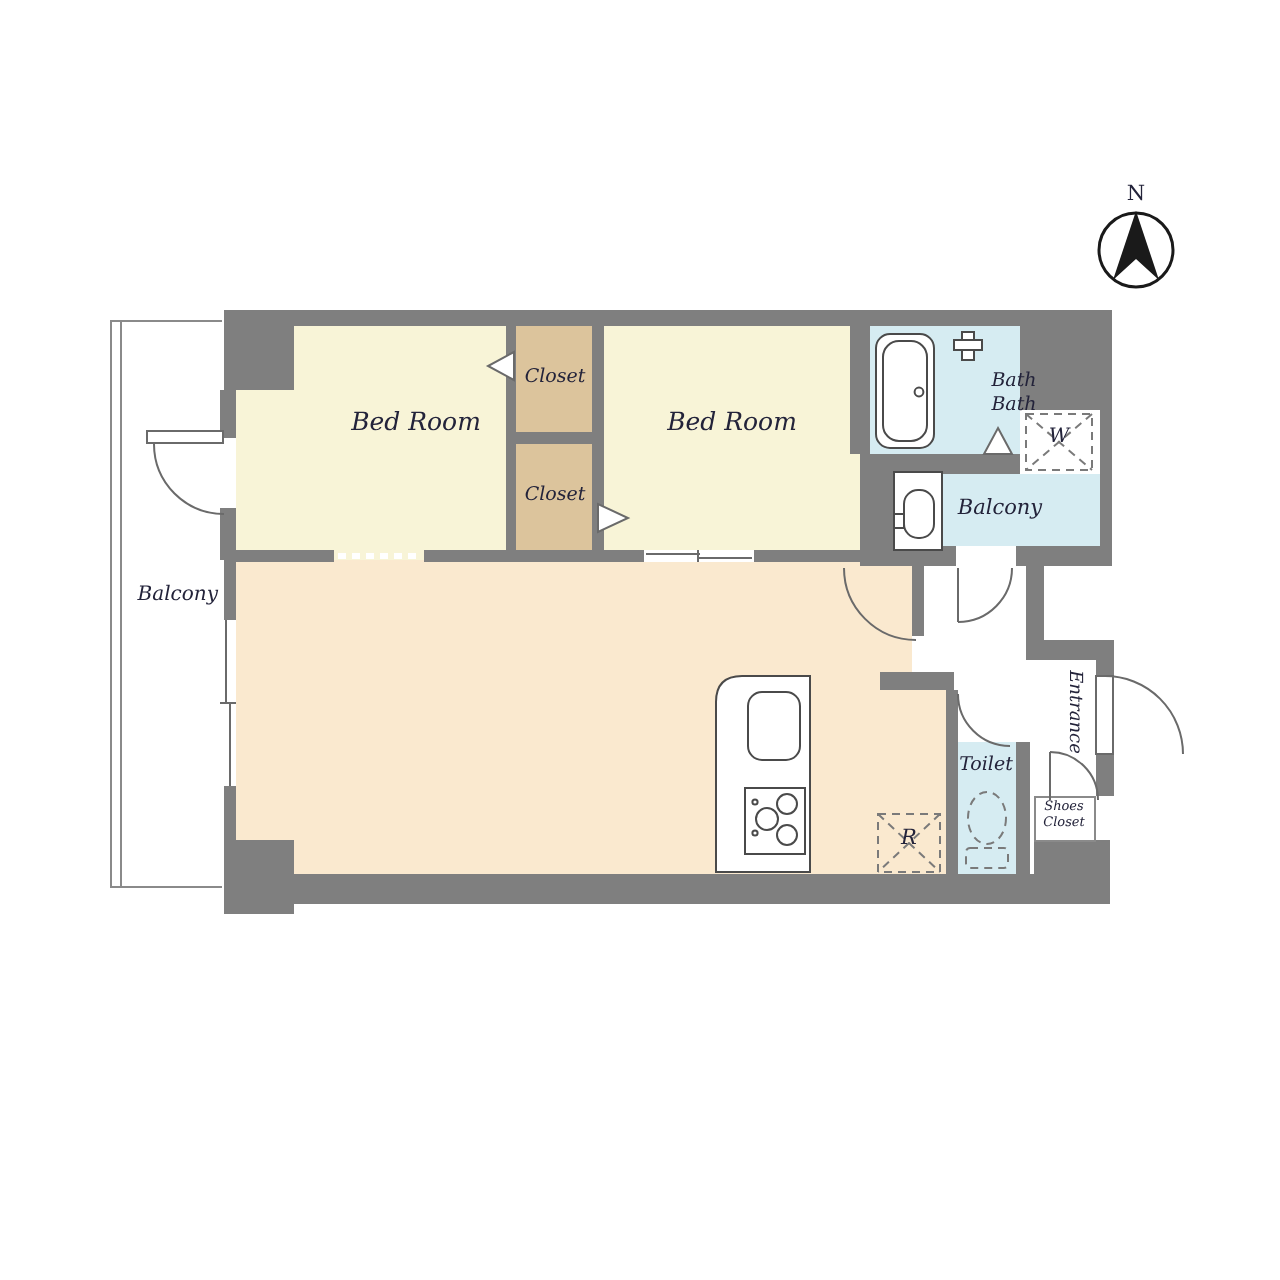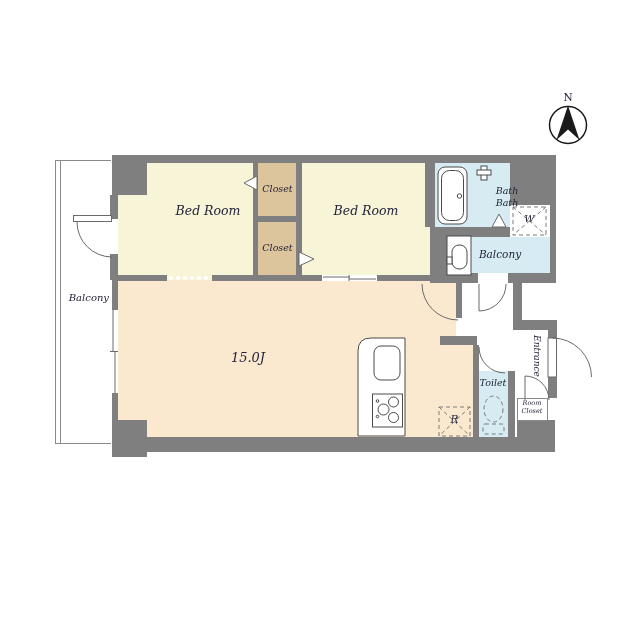--- a/index.html
+++ b/index.html
@@ -158,37 +158,36 @@
   </div>
 
   <div class="lbl" style="left:304px;top:202px;width:124px;font-size:12.5px;line-height:17px;">
     <div>Bed Room</div>
   </div>
 
   <div class="lbl" style="left:253px;top:183px;width:49px;font-size:9.5px;">Closet</div>
   <div class="lbl" style="left:253px;top:242px;width:49px;font-size:9.5px;">Closet</div>
 
   <div class="lbl" style="left:166px;top:349px;width:164px;font-size:13px;line-height:18px;">
-    <div>15.0J</div>
   </div>
 
   <div class="lbl" style="left:487px;top:185px;width:40px;font-size:9.5px;line-height:11.5px;">
     <div>Bath</div>
     <div>Bath</div>
   </div>
 
   <div class="lbl" style="left:456px;top:248px;width:88px;font-size:10.5px;">Balcony</div>
 
   <div class="lbl" style="left:513px;top:213px;width:33px;font-size:10px;">W</div>
   <div class="lbl" style="left:439px;top:413px;width:31px;font-size:10.5px;">R</div>
 
   <div class="lbl" style="left:476px;top:377px;width:34px;font-size:9.5px;text-align:center;">Toilet</div>
 
   <div class="lbl" style="left:506px;top:350px;width:60px;height:12px;font-size:9px;transform:rotate(90deg);">Entrance</div>
 
   <div class="lbl" style="left:514px;top:400px;width:36px;font-size:6.5px;line-height:7.5px;">
-    <div>Room</div>
+    <div>Shoes</div>
     <div>Closet</div>
   </div>
 
   <div class="lbl" style="left:559px;top:91px;width:18px;font-size:10.5px;font-style:normal;">N</div>
 
 </div>
 
 </body></html>

